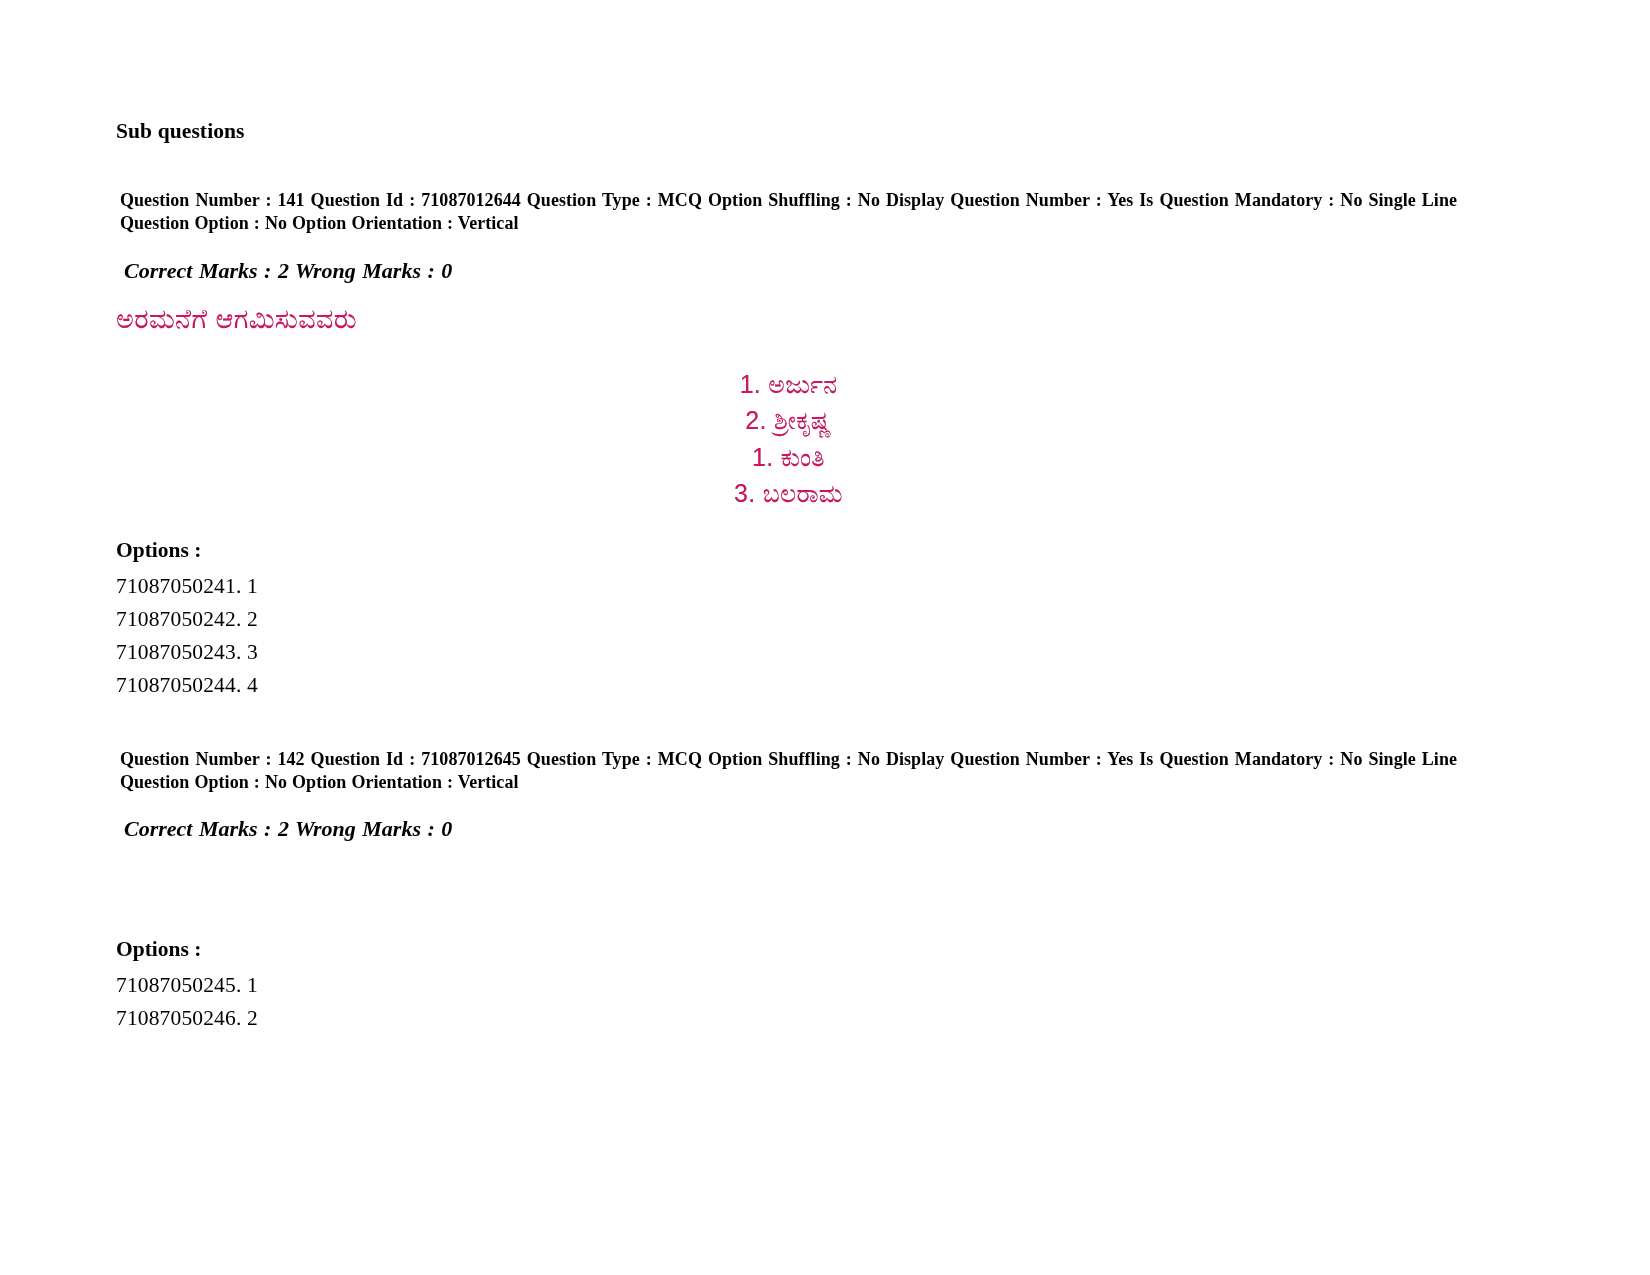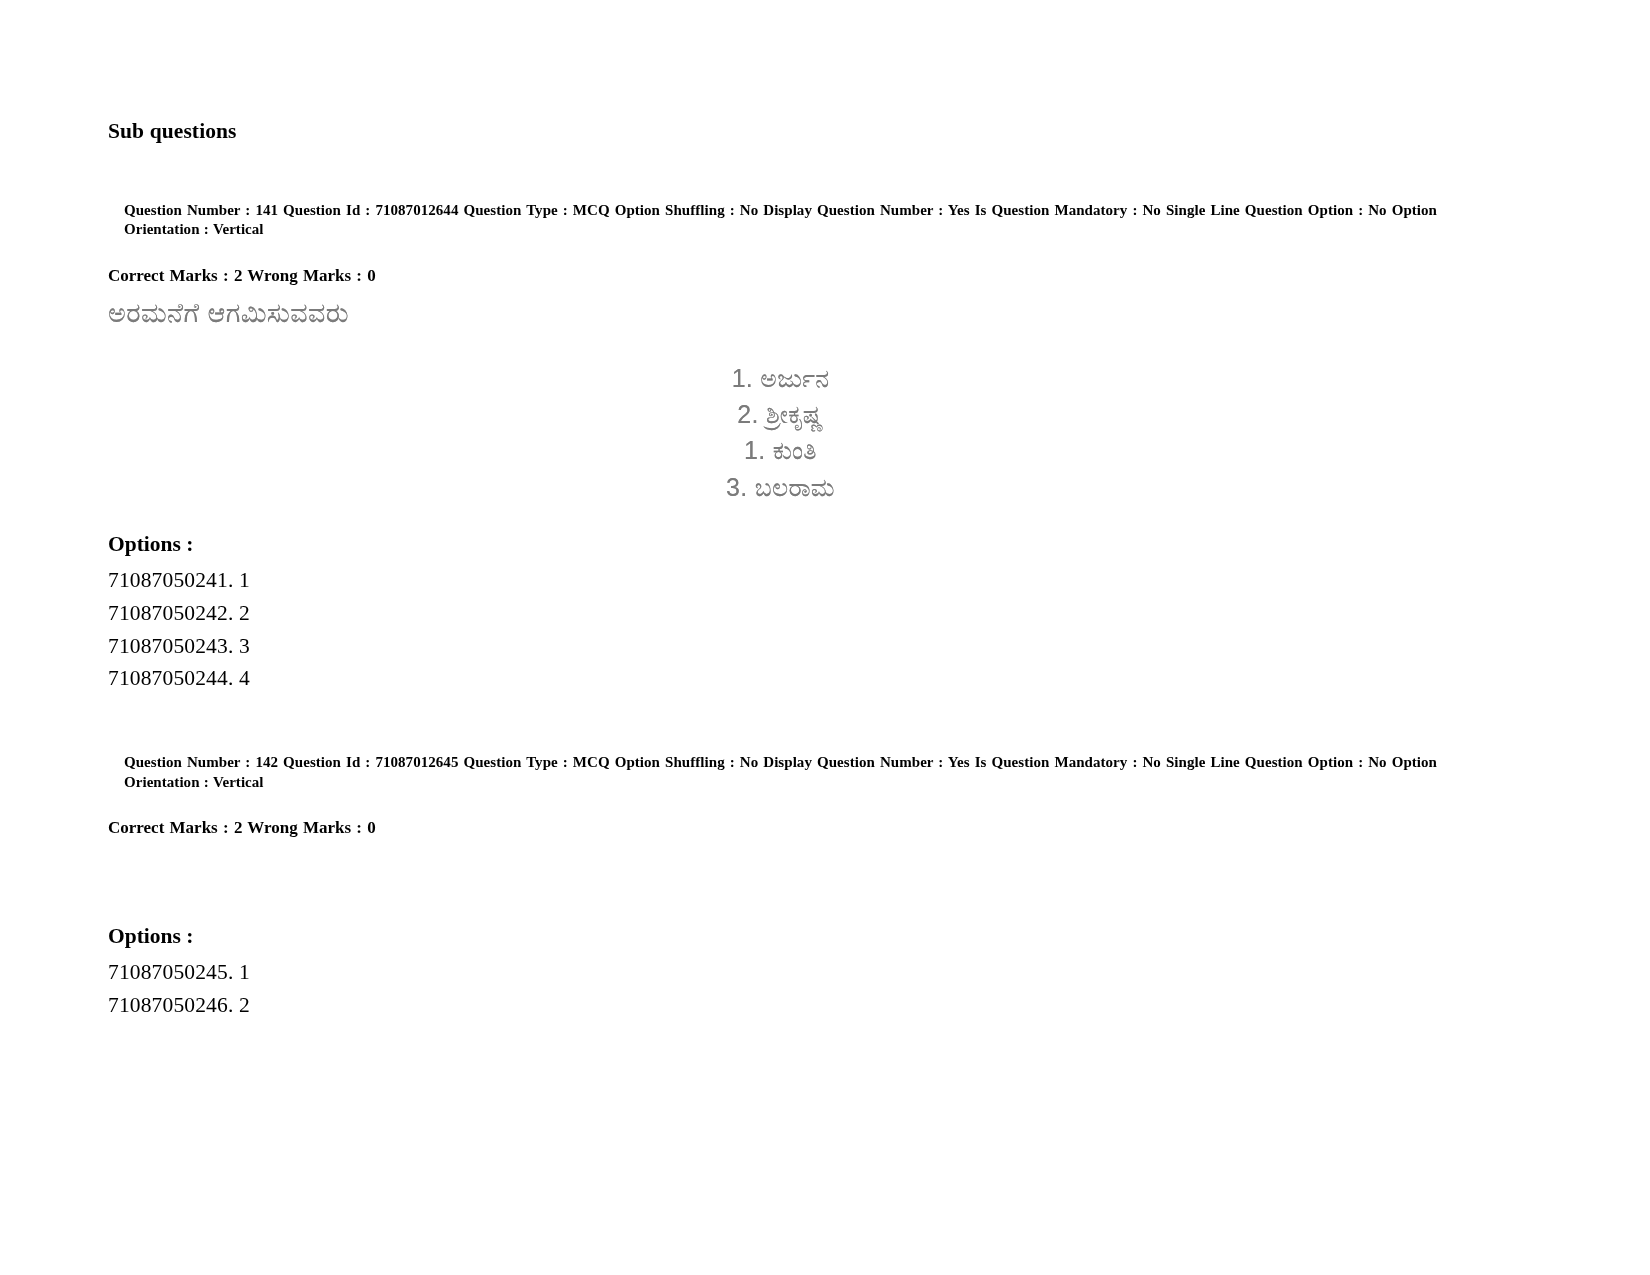--- a/index.html
+++ b/index.html
@@ -14,21 +14,21 @@
     color: #000000;
     -webkit-font-smoothing: none;
   }
 
   .page {
     position: relative;
     width: 1650px;
     height: 1099px;
     background: #ffffff;
     box-sizing: border-box;
-    padding: 118px 0 0 8px;
+    padding: 118px 0 0 16px;
     overflow: hidden;
   }
 
   .content {
     margin-left: 100px;
     width: 1345px;
   }
 
   
   .section-title {
@@ -38,41 +38,42 @@
     letter-spacing: 0.1px;
     margin: 0;
   }
 
   .qblock {
     margin: 0;
   }
 
   .q-meta {
     font-weight: bold;
-    font-size: 15px;
+    font-size: 18px;
     line-height: 1.30;
     letter-spacing: 0.05px;
     text-align: justify;
     text-align-last: left;
-    margin: 16px;
+    margin: 4px;
     word-spacing: 0.5px;
   }
 
   .q-marks {
     font-weight: bold;
-    font-size: 17px;
+    font-size: 22px;
     line-height: 1.30;
-    margin: 0;
+    margin: 8px;
     word-spacing: 1px;
+    font-style: italic;
   }
 
   
   .scan {
     font-family: "Liberation Sans", "DejaVu Sans", sans-serif;
-    color: #737373;
+    color: #be185d;
     filter: contrast(1.25) blur(0.28px);
     opacity: 0.92;
     text-shadow: 0 0 0.6px rgba(90,90,90,0.55);
   }
   .scan-stem {
     font-size: 27px;
     line-height: 1.22;
     letter-spacing: 0.4px;
     white-space: nowrap;
   }

